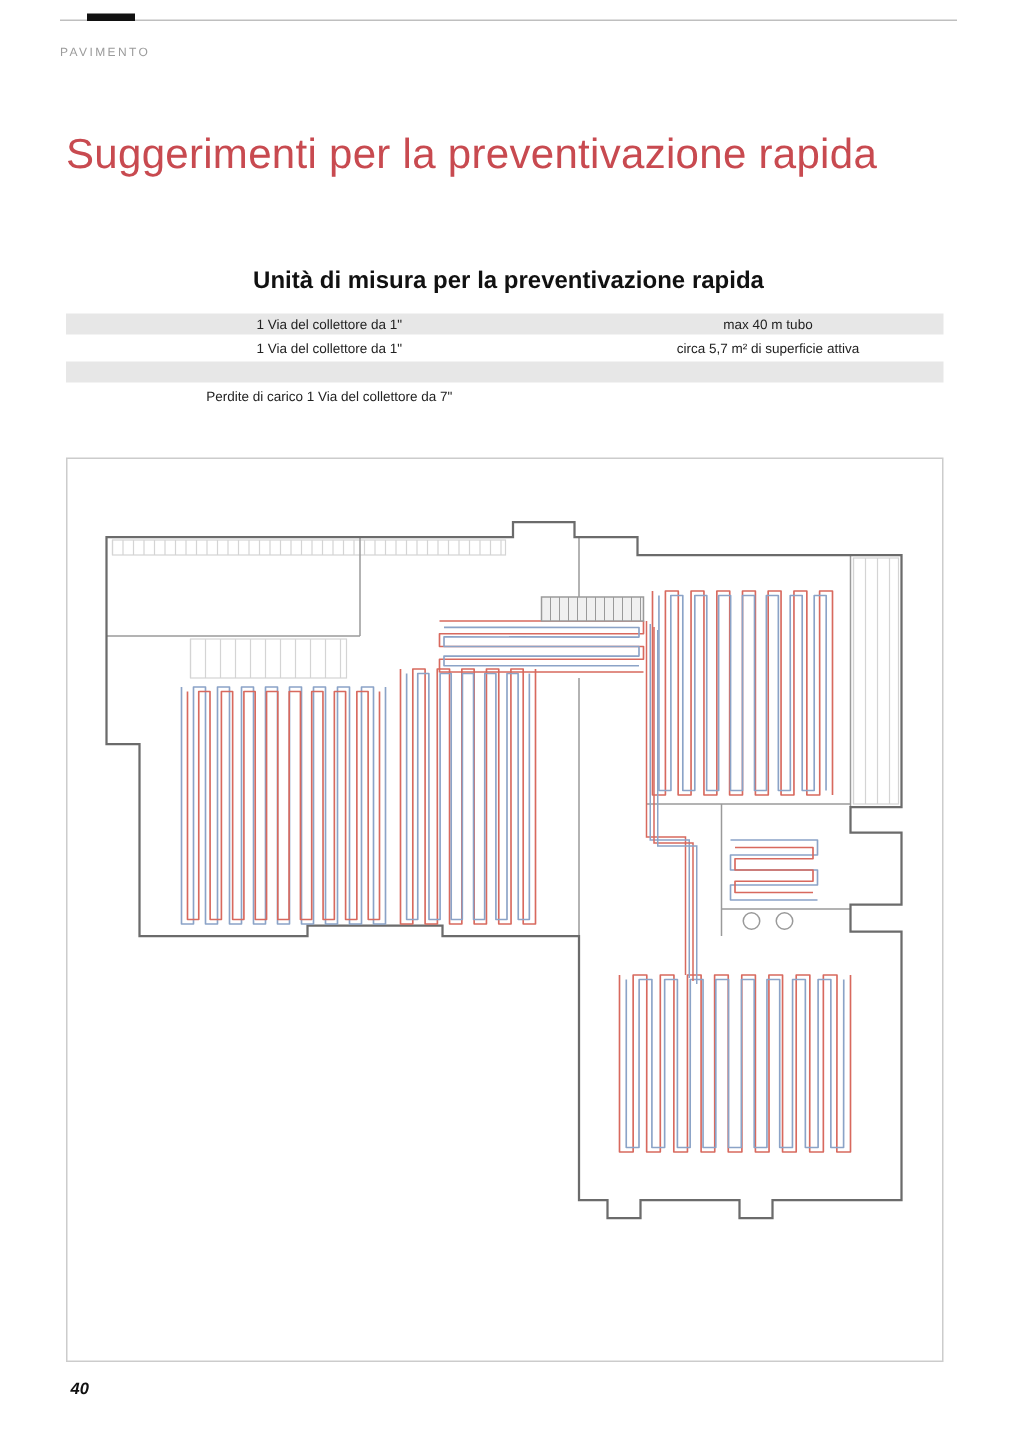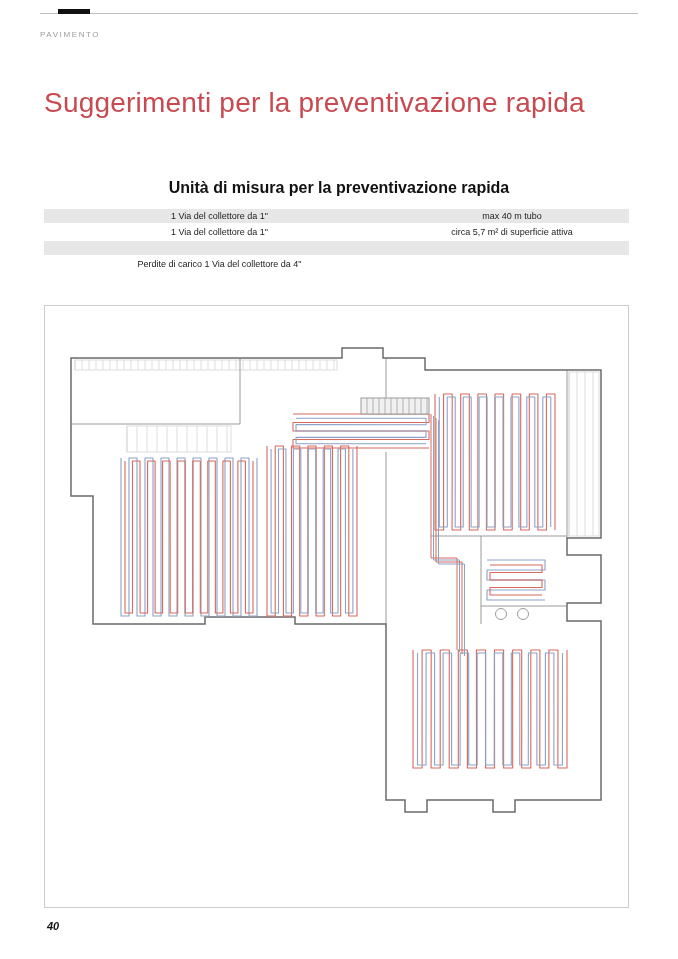--- a/index.html
+++ b/index.html
@@ -40,21 +40,21 @@
         <div class="t-cell label">1 Via del collettore da 1"</div>
         <div class="t-cell value">max 40 m tubo</div>
       </div>
       <div class="t-row">
         <div class="t-cell label">1 Via del collettore da 1"</div>
         <div class="t-cell value">circa 5,7 m² di superficie attiva</div>
       </div>
       <div class="t-row">
       </div>
       <div class="t-row">
-        <div class="t-cell label">Perdite di carico 1 Via del collettore da 4"</div>
+        <div class="t-cell label">Perdite di carico 1 Via del collettore da 7"</div>
       </div>
     </div>
 
   <div class="panel">
     <svg viewBox="0 0 583 601" xmlns="http://www.w3.org/2000/svg">
         <line x1="30" y1="54" x2="30" y2="64" stroke="#d4d4d4" stroke-width="0.8"></line>
         <line x1="37" y1="54" x2="37" y2="64" stroke="#d4d4d4" stroke-width="0.8"></line>
         <line x1="44" y1="54" x2="44" y2="64" stroke="#d4d4d4" stroke-width="0.8"></line>
         <line x1="51" y1="54" x2="51" y2="64" stroke="#d4d4d4" stroke-width="0.8"></line>
         <line x1="58" y1="54" x2="58" y2="64" stroke="#d4d4d4" stroke-width="0.8"></line>

